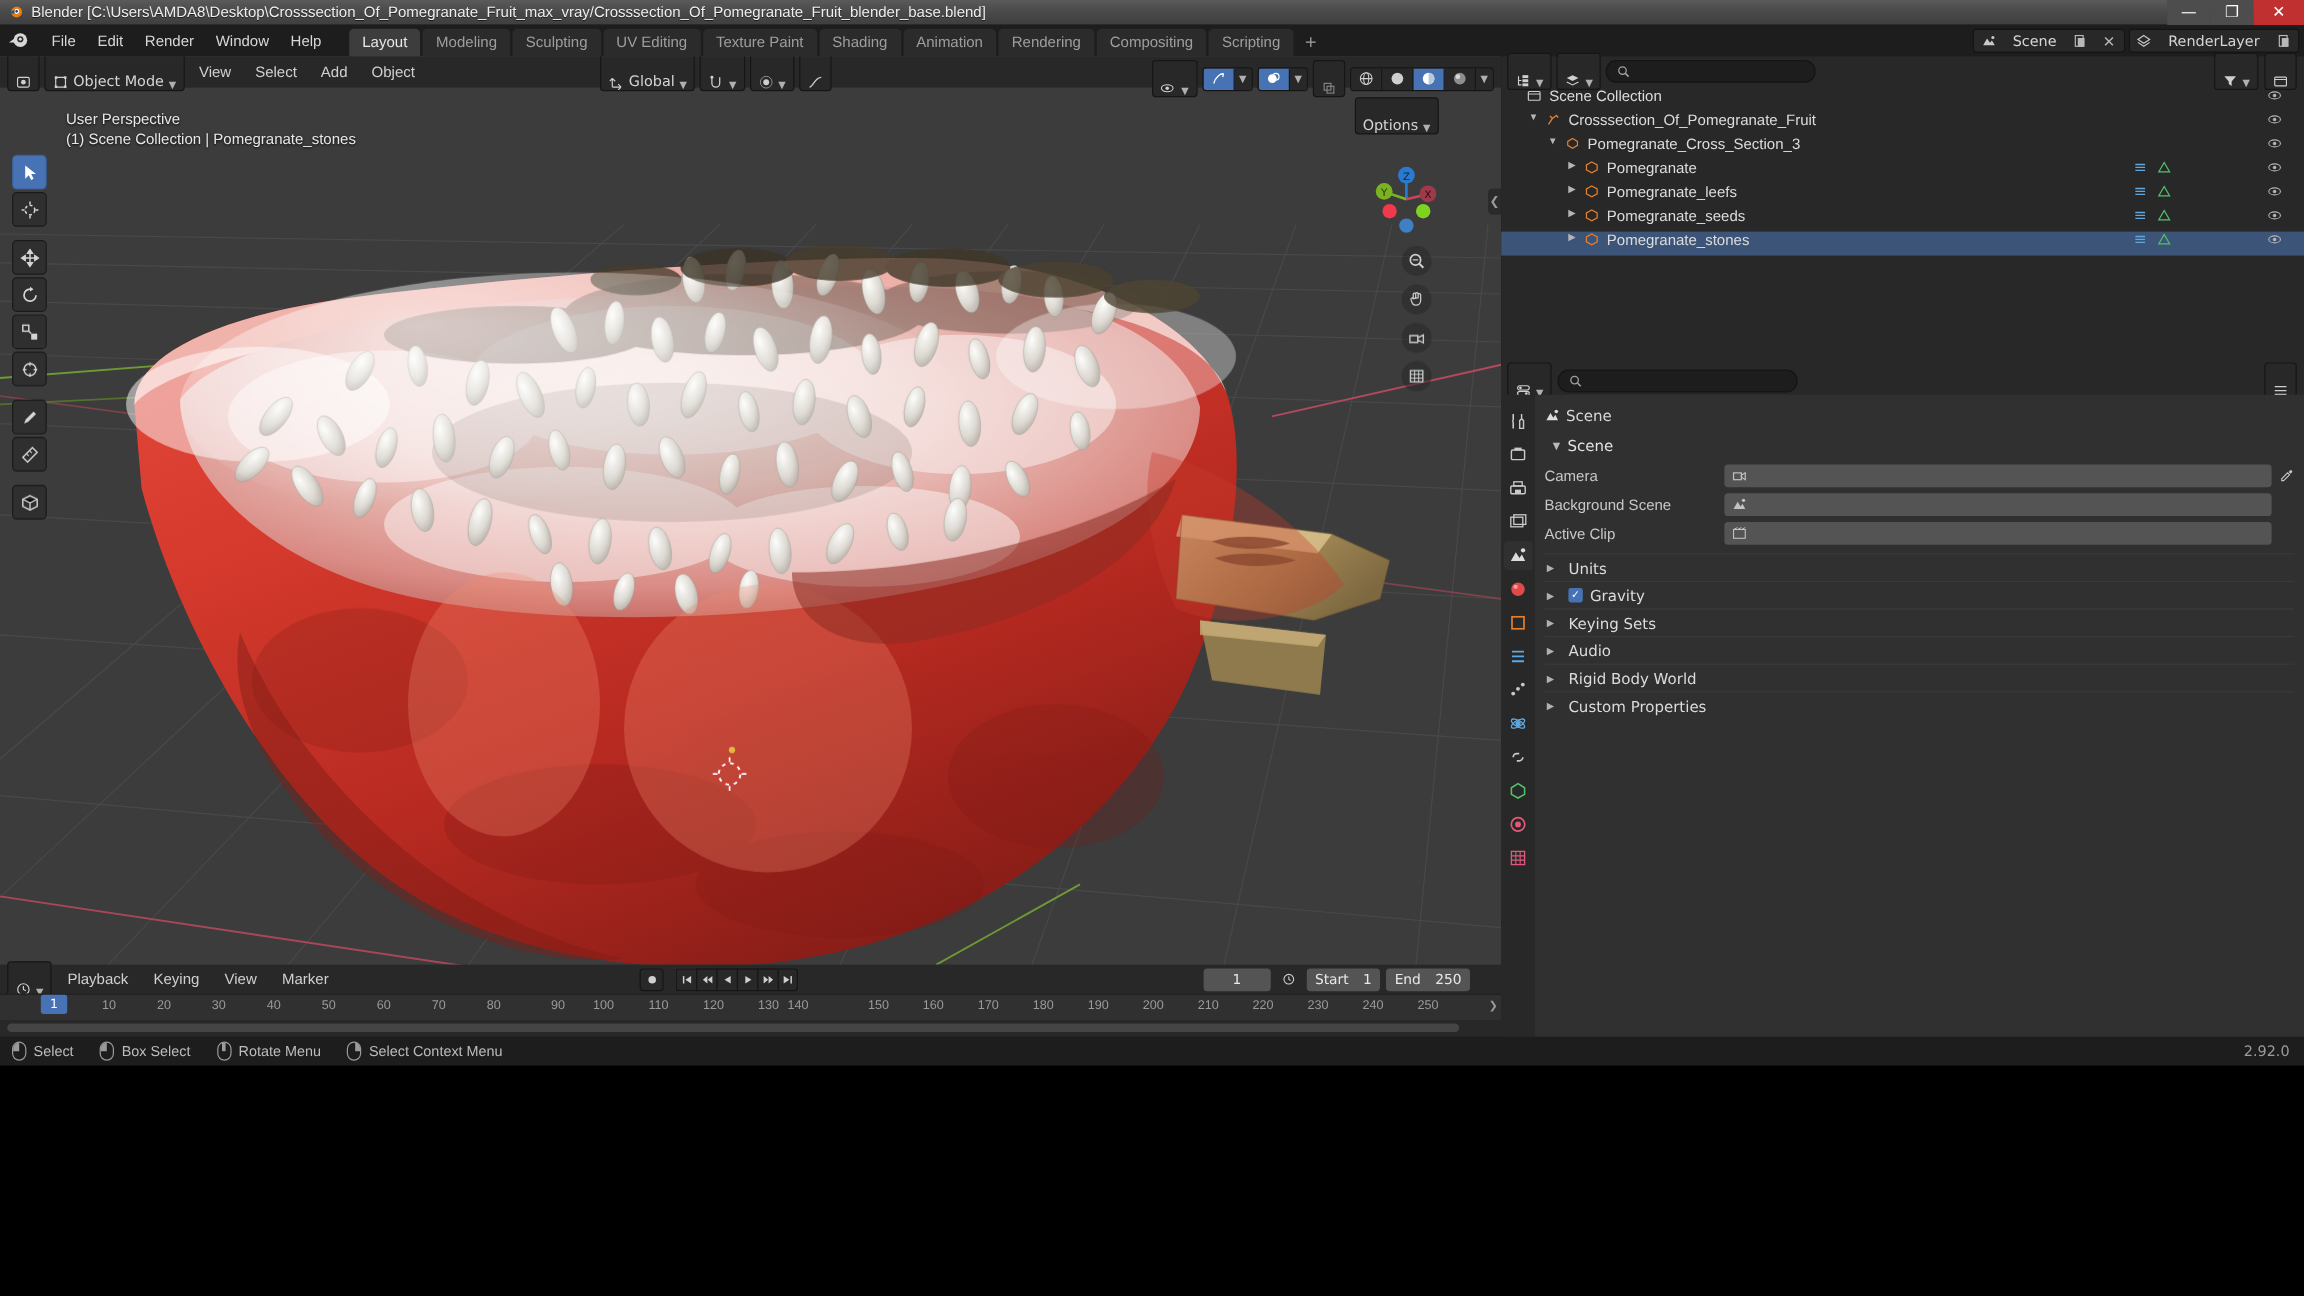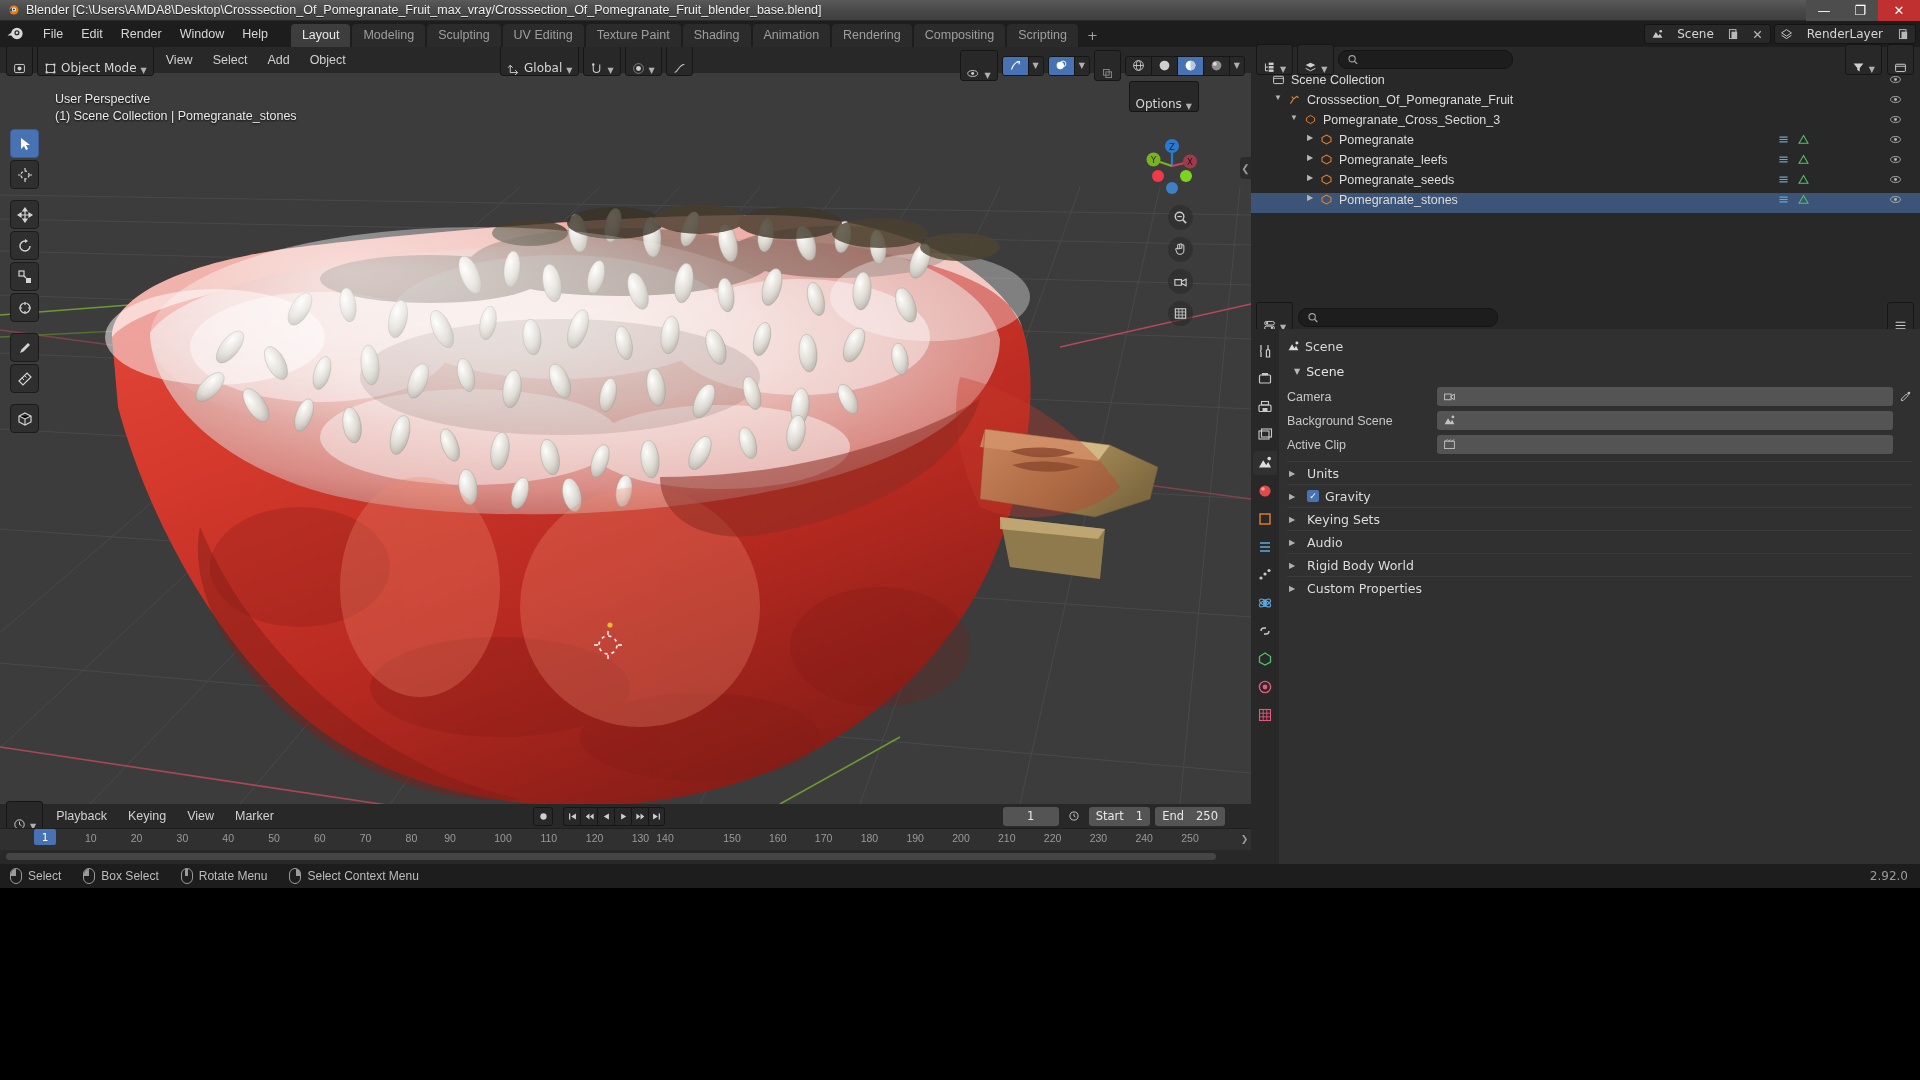--- a/index.html
+++ b/index.html
@@ -829,21 +829,21 @@
     <div class="tl-scrub">
       <div id="tl-ticks">
           <div class="tl-tick" style="left: 90.8px;">10</div>
           <div class="tl-tick" style="left: 136.6px;">20</div>
           <div class="tl-tick" style="left: 182.4px;">30</div>
           <div class="tl-tick" style="left: 228.2px;">40</div>
           <div class="tl-tick" style="left: 274px;">50</div>
           <div class="tl-tick" style="left: 319.8px;">60</div>
           <div class="tl-tick" style="left: 365.6px;">70</div>
           <div class="tl-tick" style="left: 411.4px;">80</div>
-          <div class="tl-tick" style="left: 450px;">90</div>
+          <div class="tl-tick" style="left: 465px;">90</div>
           <div class="tl-tick" style="left: 503px;">100</div>
           <div class="tl-tick" style="left: 548.8px;">110</div>
           <div class="tl-tick" style="left: 594.6px;">120</div>
           <div class="tl-tick" style="left: 640.4px;">130</div>
           <div class="tl-tick" style="left: 665px;">140</div>
           <div class="tl-tick" style="left: 732px;">150</div>
           <div class="tl-tick" style="left: 777.8px;">160</div>
           <div class="tl-tick" style="left: 823.6px;">170</div>
           <div class="tl-tick" style="left: 869.4px;">180</div>
           <div class="tl-tick" style="left: 915.2px;">190</div>

